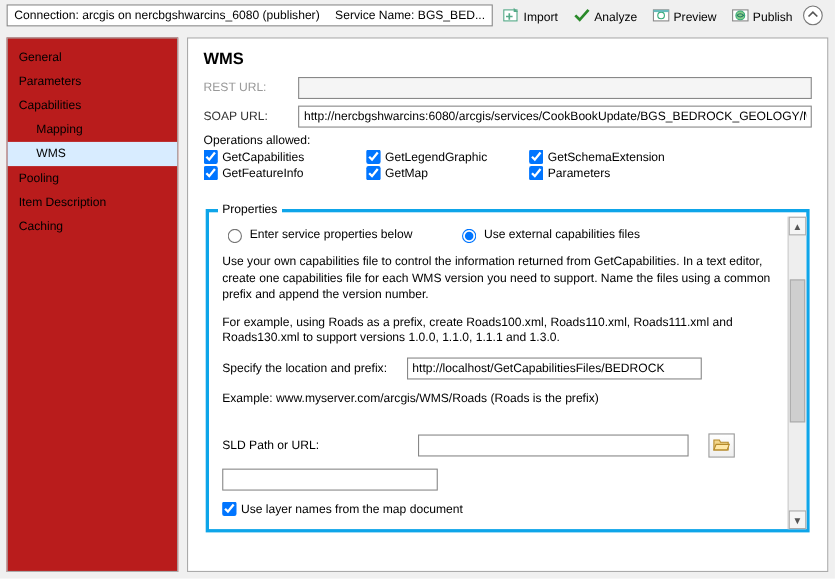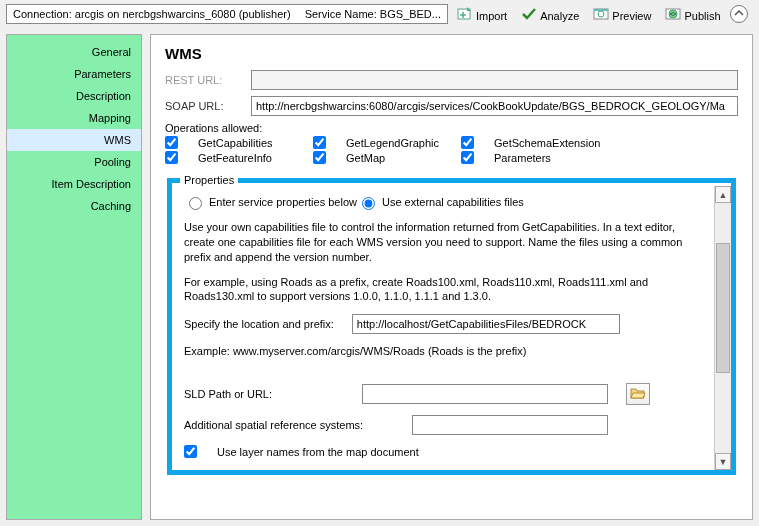--- a/index.html
+++ b/index.html
@@ -42,25 +42,24 @@
     display:flex; align-items:center; justify-content:center; font-size:10px;
     cursor:pointer; background:#fff;
   }
   .main {
     display:flex;
     gap:8px;
     padding:6px;
     height: calc(100% - 28px);
   }
   .sidebar {
-    width:136px;
+    width:156px;
     border:1px solid #aaa;
-    background:#86efac;
+    background:#b91c1c;
     padding-top:6px;
-    text-align:right;
   }
   .side-item {
     padding:5px 10px;
     cursor:pointer;
   }
   .side-item.child { padding-left:26px; }
   .side-item.selected { background:#d8ecff; }
   .content {
     flex:1;
     border:1px solid #aaa;
@@ -72,43 +71,43 @@
   h2 { margin:0 0 8px 0; font-size:15px; font-weight:bold; }
   .form-row { display:flex; align-items:center; margin-bottom:6px; gap:10px; }
   .form-row label { width:76px; color:#333; }
   .form-row.disabled label { color:#999; }
   .txt {
     flex:1; border:1px solid #888; padding:2px 4px; font-family:inherit; font-size:11px; height:20px;
   }
   .txt.disabled { background:#f5f5f5; color:#888; }
   .ops { margin-top:4px; }
   .ops-grid { display:grid; grid-template-columns: 140px 140px 160px; column-gap:8px; row-gap:2px; margin-top:2px; }
-  .chk { display:flex; align-items:center; gap:20px; }
+  .chk { display:flex; align-items:center; gap:4px; }
   .chk input { margin:0; }
   fieldset {
-    border:5px solid #0ea5e9; margin-top:10px; padding:0; position:relative;
+    border:3px solid #0ea5e9; margin-top:21px; padding:0; position:relative;
   }
   fieldset legend { padding:0 4px; font-size:11px; margin-left:8px; }
   .fieldset-inner {
     display:flex;
   }
   .props-body {
     flex:1; padding:8px 12px 12px 12px;
   }
   .scroll-track {
     width:17px; background:#eee; border-left:1px solid #ccc; position:relative;
     display:flex; flex-direction:column;
   }
   .scroll-arrow {
     height:17px; border:1px solid #aaa; background:#f5f5f5; display:flex; align-items:center; justify-content:center; font-size:9px; color:#555;
   }
   .scroll-thumb {
     position:absolute; left:1px; right:1px; top:40px; height:130px; background:#cfcfcf; border:1px solid #aaa;
   }
-  .radio-row { display:flex; align-items:flex-end; margin-bottom:10px; }
+  .radio-row { display:flex; gap:40px; align-items:flex-end; margin-bottom:10px; }
   .radio-row label { display:flex; align-items:center; gap:4px; }
   .desc { margin-bottom:10px; line-height:1.35; }
   .inline-row { display:flex; align-items:center; gap:18px; margin-bottom:10px; }
   .mid-input { border:1px solid #888; padding:2px 4px; font-family:inherit; font-size:11px; width:268px; height:20px; }
   .browse-btn {
     width:24px; height:22px; border:1px solid #999; background:linear-gradient(#fff,#eee);
     display:flex; align-items:center; justify-content:center; cursor:pointer;
   }
 </style>
 </head>
@@ -164,21 +163,21 @@
         </svg>
     </span>
   </div>
 </div>
 
 <div class="main">
 
   <div class="sidebar">
     <div class="side-item">General</div>
     <div class="side-item">Parameters</div>
-    <div class="side-item">Description</div>
+    <div class="side-item">Capabilities</div>
     <div class="side-item child">Mapping</div>
     <div class="side-item child selected">WMS</div>
     <div class="side-item">Pooling</div>
     <div class="side-item">Item Description</div>
     <div class="side-item">Caching</div>
   </div>
 
   <div class="content">
     <h2>WMS</h2>
 
@@ -251,21 +250,20 @@
             <div class="browse-btn">
               <span>
                 <svg width="16" height="14" viewBox="0 0 16 14">
                     <path d="M1 3 L6 3 L7 5 L14 5 L14 12 L1 12 Z" fill="#f3d68b" stroke="#b58a2a"></path>
                     <path d="M3 7 L15 7 L13 12 L1 12 Z" fill="#ffe8a8" stroke="#b58a2a"></path>
                   </svg>
               </span>
             </div>
           </div>
           <div class="inline-row">
-            <span style="width:210px">Additional spatial reference systems:</span>
             <input class="mid-input" style="width: 196px;" value="">
           </div>
           <label class="chk">
               <input type="checkbox" checked="" style="">
               <span>Use layer names from the map document</span>
             </label>
         </div>
 
         <div class="scroll-track">
           <div class="scroll-arrow">▲</div>

